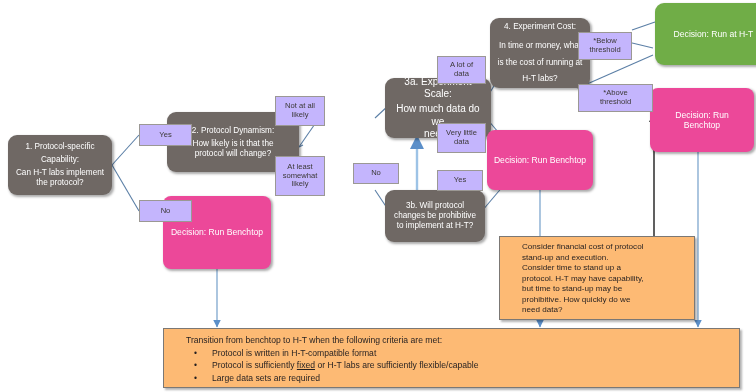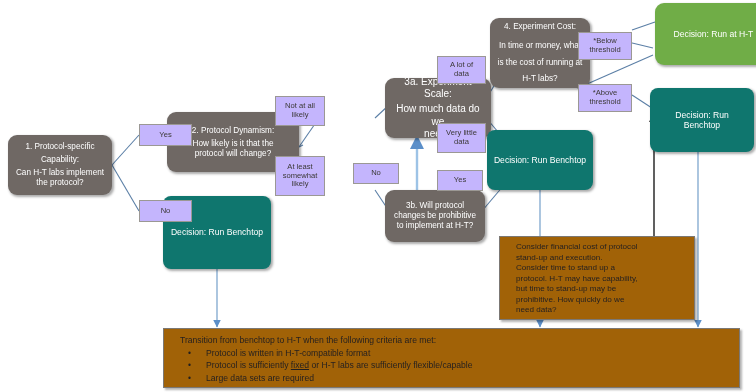--- a/index.html
+++ b/index.html
@@ -37,21 +37,21 @@
     color: #ffffff;
     border-radius: 9px;
     box-shadow: 1.5px 1.5px 2.5px rgba(0,0,0,0.33);
     padding: 4px 6px;
     line-height: 1.22;
   }
   .grey .ln { display: block; }
   .grey .hdr { margin-bottom: 3px; }
   
   .blue {
-    background: #0f766e;
+    background: #ec4899;
     color: #ffffff;
     border-radius: 8px;
     box-shadow: 1.5px 1.5px 2.5px rgba(0,0,0,0.33);
     padding: 4px 6px;
     line-height: 1.2;
   }
   
   .green {
     background: #70AD47;
     color: #ffffff;
@@ -65,27 +65,27 @@
     background: #c4b5fd;
     color: #3B3836;
     border: 1px solid #9B9894;
     line-height: 1.18;
     padding: 2px 3px;
   }
   
   .note {
     position: absolute;
     box-sizing: border-box;
-    background: #a16207;
+    background: #fdba74;
     border: 1px solid #7B7875;
     box-shadow: 1.5px 1.5px 2px rgba(0,0,0,0.3);
     color: #231F20;
     text-align: left;
     z-index: 4;
-    padding: 5px 16px;
+    padding: 5px 22px;
     line-height: 1.3;
   }
   .note .nline { display: block; white-space: nowrap; }
   .crit {
     line-height: 1.42;
   }
   .crit .chead { display: block; margin-bottom: 1px; }
   .crit ul {
     margin: 0;
     padding: 0 0 0 26px;
@@ -265,21 +265,21 @@
 
   <div class="node label" style="left:437px; top:170px; width:46px; height:21px; font-size:7.6px;">
     <span>Yes</span>
   </div>
 
   <div class="node label" style="left:578px; top:32px; width:54px; height:28px; font-size:7.6px;">
     <span>*Below</span>
     <span>threshold</span>
   </div>
 
-  <div class="node label" style="left:578px; top:84px; width:54px; height:28px; font-size:7.6px;">
+  <div class="node label" style="left:578px; top:84px; width:75px; height:28px; font-size:7.6px;">
     <span>*Above</span>
     <span>threshold</span>
   </div>
 
   <div class="note" style="left:499px; top:236px; width:196px; height:84px; font-size:8.1px;">
     <span class="nline">Consider financial cost of protocol</span>
     <span class="nline">stand-up and execution.</span>
     <span class="nline">Consider time to stand up a</span>
     <span class="nline">protocol.  H-T may have capability,</span>
     <span class="nline">but time to stand-up may be</span>

